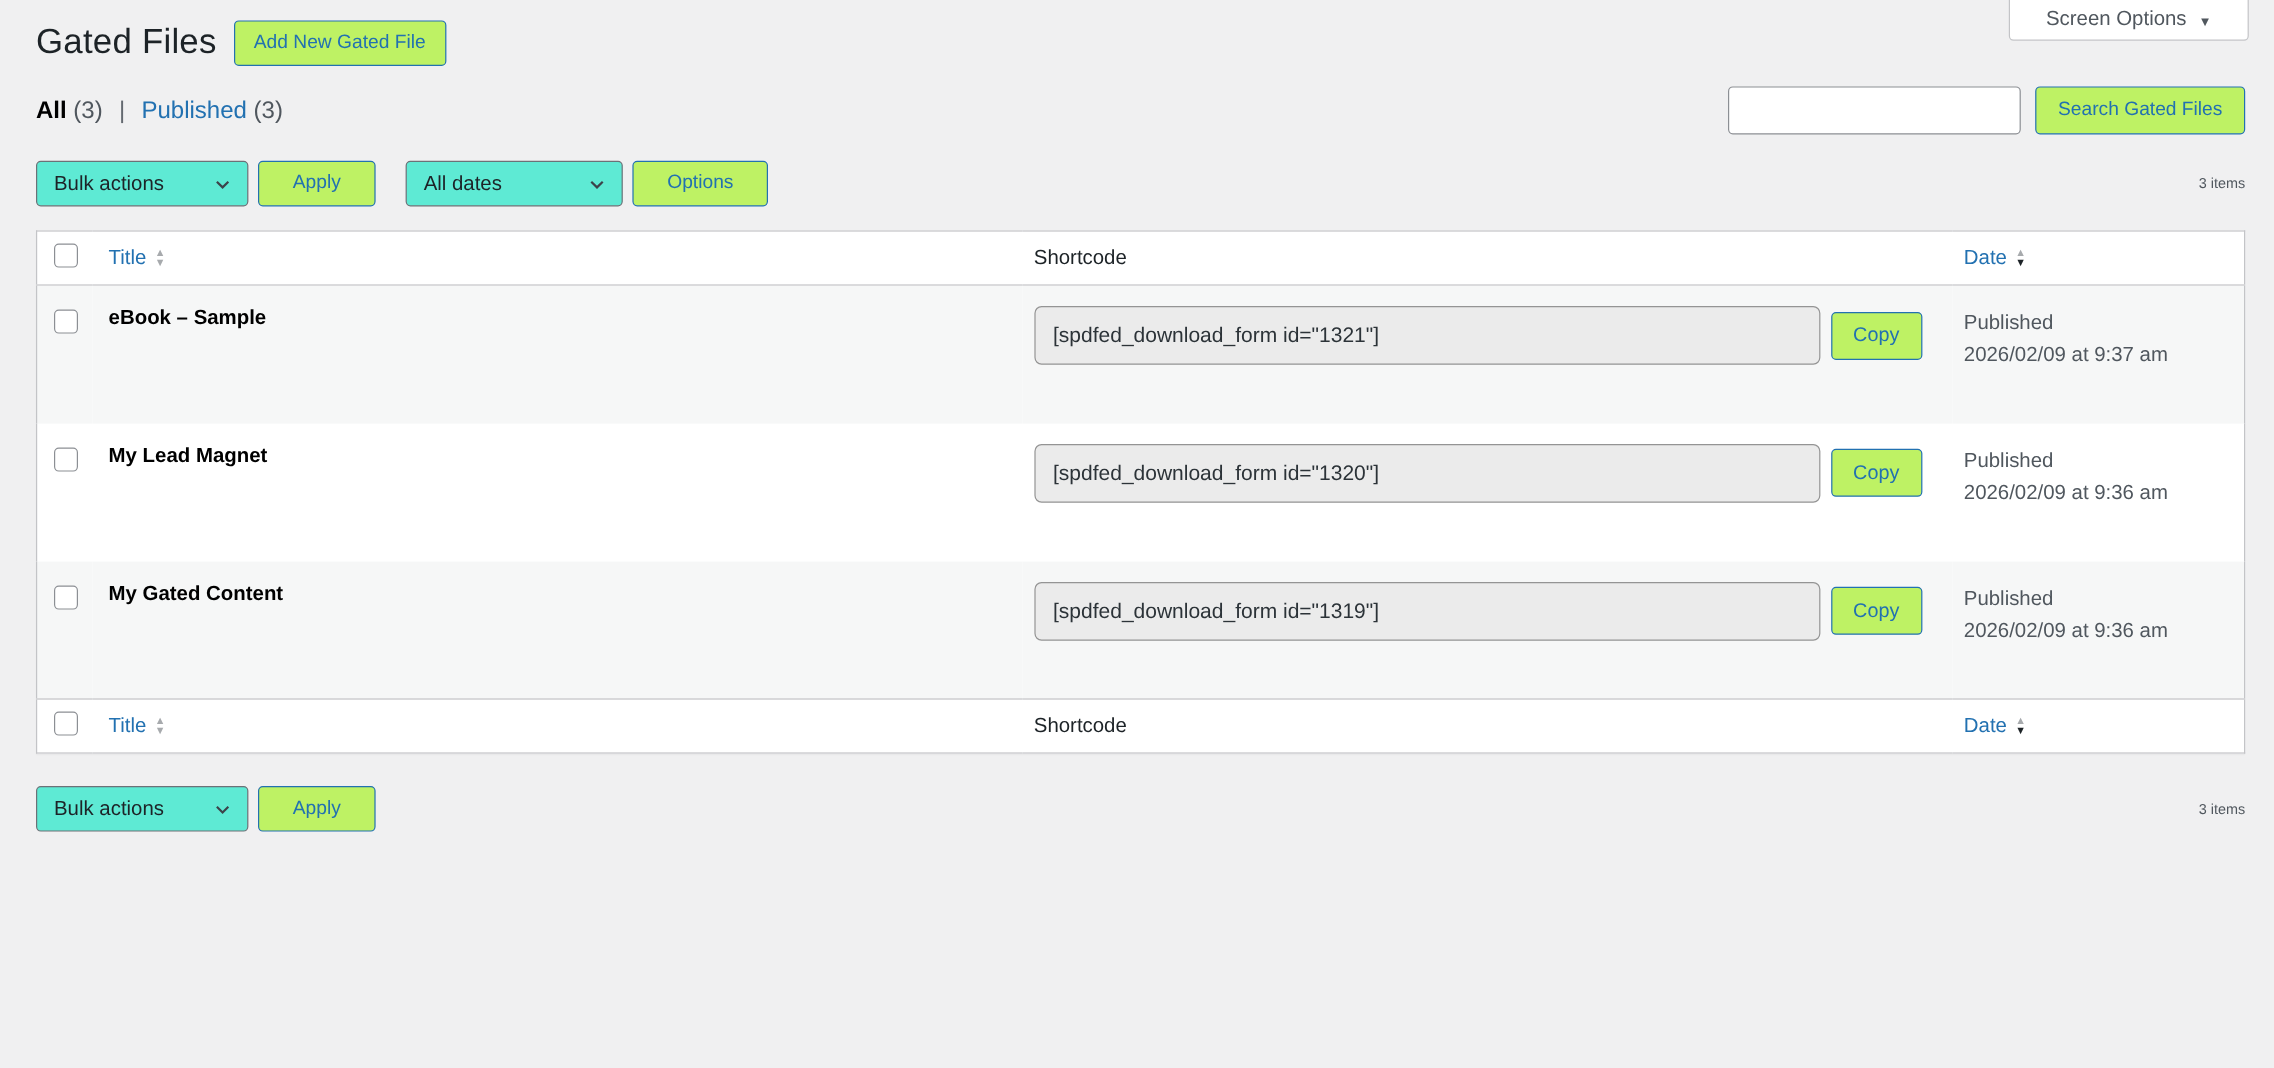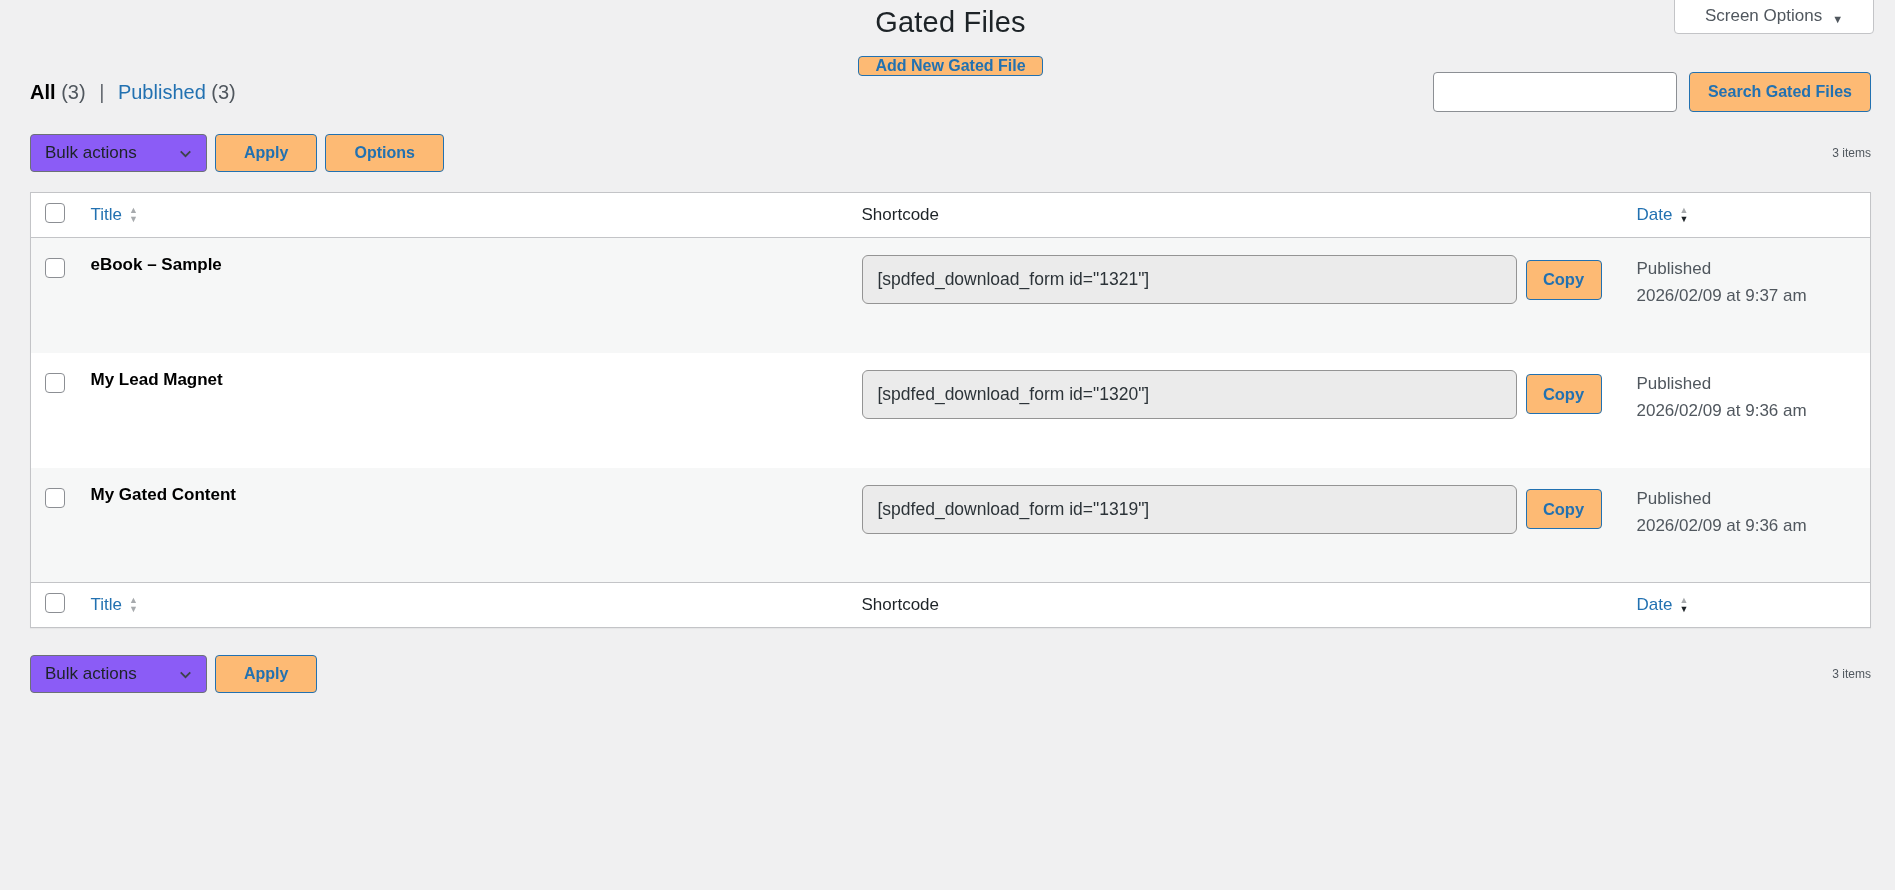--- a/index.html
+++ b/index.html
@@ -21,28 +21,27 @@
     border: 1px solid #c3c4c7;
     border-radius: 0 0 4px 4px;
     display: flex; align-items: flex-end; justify-content: center;
     padding: 0 22px 7px 22px;
     font-size: 17px; color: #50575e;
     cursor: pointer;
   }
   .screen-options-tab .tri { font-size: 11px; margin-left: 10px; color: #50575e; position: relative; top: -1px; }
 
   
-  .header-row { display: flex; align-items: center; gap: 14px; padding-top: 4px; height: 48px; flex-direction: column; }
+  .header-row { display: flex; align-items: center; gap: 14px; padding-top: 24px; height: 48px; }
   h1.page-title { margin: 0; font-size: 29px; font-weight: 400; color: #1d2327; line-height: 1.3; letter-spacing: .2px; }
   .btn {
     display: inline-flex; align-items: center; justify-content: center;
-    background: #fdba74; border: 1px solid #2271b1; color: #2271b1;
+    background: #bef264; border: 1px solid #2271b1; color: #2271b1;
     border-radius: 4px; font-size: 16px; cursor: pointer;
     font-family: inherit;
-    font-weight: bold;
   }
   .add-new-btn { height: 38px; padding: 0 16px; margin-left: 0; }
 
   
   .views-row { display: flex; justify-content: space-between; align-items: center; margin-top: 24px; height: 40px; }
   .subsubsub { font-size: 20px; }
   .subsubsub a { color: #2271b1; text-decoration: none; }
   .subsubsub .current { color: #000; font-weight: bold; }
   .subsubsub .count { color: #50575e; font-weight: normal; }
   .subsubsub .sep { color: #646970; margin: 0 8px; }
@@ -53,21 +52,21 @@
     background: #fff; font-size: 17px; padding: 0 10px;
     font-family: inherit; color: #2c3338;
   }
   .search-btn { height: 40px; padding: 0 18px; }
 
   
   .tablenav { display: flex; justify-content: space-between; align-items: center; margin-top: 22px; height: 38px; }
   .tablenav.bottom { margin-top: 27px; }
   .actions { display: flex; align-items: center; }
   .fake-select {
-    height: 38px; background: #8b5cf6;
+    height: 38px; background: #5eead4;
     border: 1px solid #6c7177; border-radius: 4px;
     display: inline-flex; align-items: center; justify-content: space-between;
     font-size: 17px; color: #1d2327; padding: 0 12px 0 14px; cursor: pointer;
   }
   .fake-select .chev { margin-left: 26px; display: inline-flex; }
   .sel-bulk { width: 177px; }
   .sel-dates { width: 181px; }
   .apply-btn, .filter-btn { height: 38px; padding: 0 28px; margin-left: 8px; }
   .sel-dates { margin-left: 25px; }
   .displaying-num { font-size: 12px; color: #50575e; }
@@ -153,20 +152,28 @@
     <div class="actions">
       <div class="fake-select sel-bulk">
         <span>Bulk actions</span>
         <span class="chev">
             <svg width="17" height="17" viewBox="0 0 16 16">
               <path d="M3.5 6l4.5 4.5L12.5 6" fill="none" stroke="#3c434a" stroke-width="1.7"></path>
             </svg>
           </span>
       </div>
       <button class="btn apply-btn">Apply</button>
+      <div class="fake-select sel-dates">
+        <span>All dates</span>
+        <span class="chev">
+            <svg width="17" height="17" viewBox="0 0 16 16">
+              <path d="M3.5 6l4.5 4.5L12.5 6" fill="none" stroke="#3c434a" stroke-width="1.7"></path>
+            </svg>
+          </span>
+      </div>
       <button class="btn filter-btn">Options</button>
     </div>
     <div class="displaying-num">3 items</div>
   </div>
 
   <table class="wp-list-table">
     <colgroup>
         <col class="col-cb">
         <col class="col-title">
         <col class="col-shortcode">

